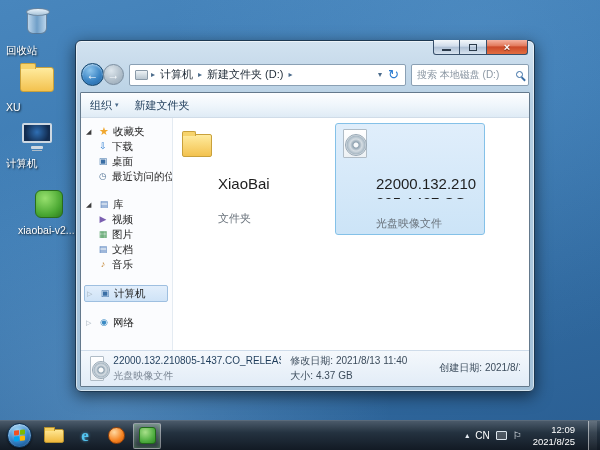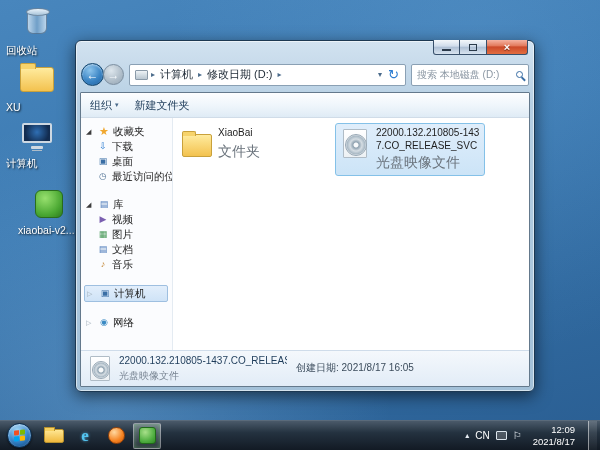--- a/index.html
+++ b/index.html
@@ -101,22 +101,22 @@
   .c-rec{color:#5a7a9a;} .c-vid{color:#7a5fb0;} .c-pic{color:#4a9a5a;} .c-doc{color:#4a78b8;}
   .c-mus{color:#c4883a;} .c-comp{color:#3a6ea5;} .c-net{color:#3a8ac4;}
   .srow.sel { background:linear-gradient(#e2eefb,#cfe3f7); border:1px solid #9ebfe0;
     border-radius:2px; margin-right:4px; height:17px; }
 
   .content { flex:1; min-width:0; padding:5px 4px; display:flex; align-items:flex-start; gap:8px; }
   .tile { width:150px; flex:0 0 auto; display:flex; gap:5px; padding:3px; border:1px solid transparent; }
   .tile.sel { background:linear-gradient(#e0eefb,#cce4f7); border-color:#84c1e8; border-radius:3px; }
   .tile-ic { flex:0 0 auto; width:32px; display:flex; justify-content:center; padding-top:2px; }
   .tile-txt { min-width:0; line-height:1.25; }
-  .tile-name { font-size:10px; color:#1e1e1e; word-break:break-all; max-height:24px; overflow:hidden; }
-  .tile-type { font-size:14px; color:#6a737c; margin-top:3px; }
+  .tile-name { font-size:15px; color:#1e1e1e; word-break:break-all; max-height:24px; overflow:hidden;margin-top:48px; }
+  .tile-type { font-size:11px; color:#6a737c; margin-top:18px; }
   .folder24 { width:30px; height:23px; margin-top:5px; position:relative;
     background:linear-gradient(#ffeb9e,#f3c24f); border:1px solid #c9a13b; border-radius:2px; }
   .folder24::before { content:""; position:absolute; top:-4px; left:-1px; width:12px; height:4px;
     background:#f7d36b; border:1px solid #c9a13b; border-bottom:none; border-radius:2px 2px 0 0; }
   .disc { width:24px; height:29px; position:relative; background:linear-gradient(#fff,#edf1f4);
     border:1px solid #b0bcc6; border-radius:1px; }
   .disc::after { content:""; position:absolute; left:1px; top:4px; width:20px; height:20px;
     border-radius:50%; border:1px solid #97a7b4;
     background:radial-gradient(circle, #f8fafb 0 2px, #8fa2b0 3px, #d5dde3 6px, #a8b8c4 9px, #e6ebef 10px); }
   .disc.sm { width:20px; height:25px; }
@@ -218,21 +218,21 @@
         <span>←</span>
       </div>
     <div class="navbtn fwd">
         <span>→</span>
       </div>
     <div class="addrbar">
       <div class="drive-ic"></div>
       <span class="chev">▸</span>
       <span class="crumb">计算机</span>
       <span class="chev">▸</span>
-      <span class="crumb">修改日期 (D:)</span>
+      <span class="crumb">新建文件夹 (D:)</span>
       <span class="chev">▸</span>
       <div class="addr-right">
         <span class="addr-dd">▾</span>
         <span class="addr-refresh">↻</span>
       </div>
     </div>
     <div class="searchbox">
       <input type="text" placeholder="搜索 本地磁盘 (D:)" style="">
       <div class="mag"></div>
     </div>
@@ -336,20 +336,24 @@
         </div>
       </div>
     </div>
 
     <div class="details">
       <div class="disc sm"></div>
       <div class="d-col first">
         <div class="d-name">22000.132.210805-1437.CO_RELEASE...</div>
         <div class="d-type">光盘映像文件</div>
       </div>
+      <div class="d-col mid">
+        <div class="d-meta">修改日期: 2021/8/13 11:40</div>
+        <div class="d-meta">大小: 4.37 GB</div>
+      </div>
       <div class="d-col">
         <div class="d-meta">创建日期: 2021/8/17 16:05</div>
       </div>
     </div>
 
   </div>
 </div>
 
 <div class="taskbar">
   <div class="orb">
@@ -374,17 +378,17 @@
         <div class="green-mini"></div>
       </div>
   </div>
   <div class="tray">
     <span class="tray-up">▴</span>
     <span class="tray-lang">CN</span>
     <span class="net-ic"></span>
     <span class="tray-flag">⚐</span>
     <div class="clock">
       <div>12:09</div>
-      <div>2021/8/17</div>
+      <div>2021/8/25</div>
     </div>
     <div class="showdesk"></div>
   </div>
 </div>
 
 </body></html>

